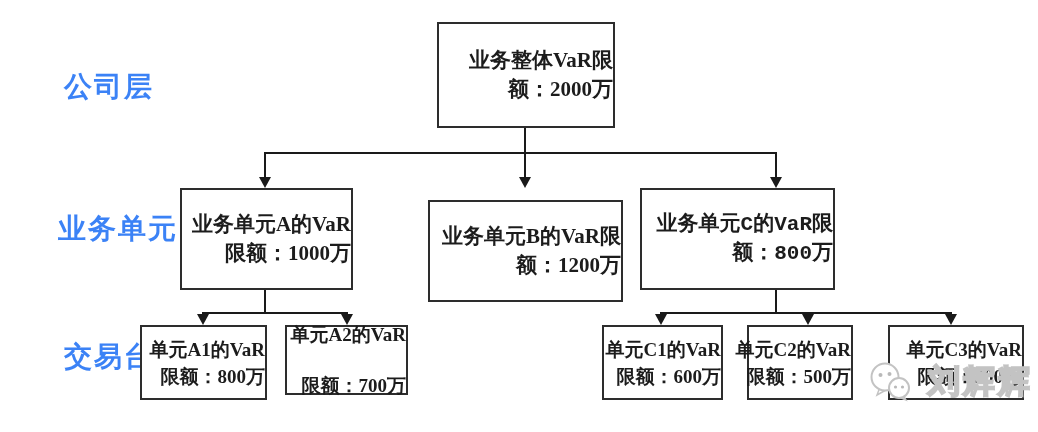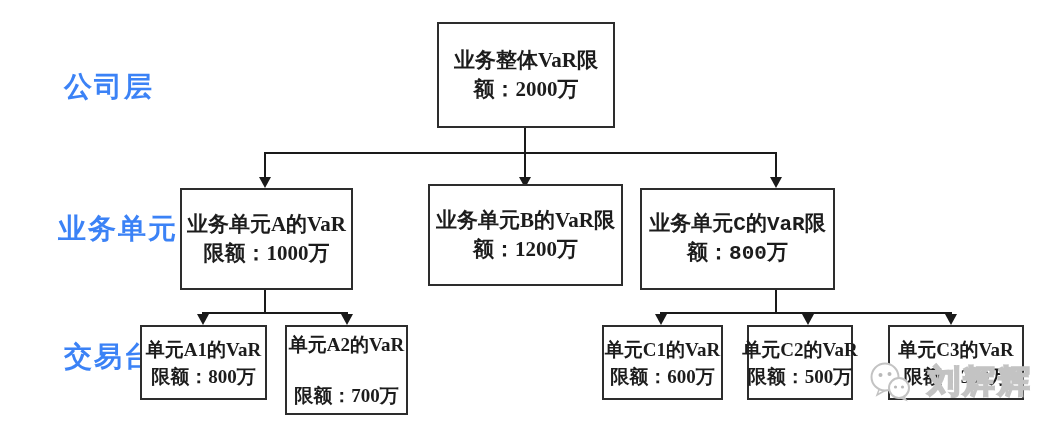--- a/index.html
+++ b/index.html
@@ -18,21 +18,21 @@
     letter-spacing:2px;
     color:#3b82f6;
     white-space:nowrap;
   }
   .node{
     position:absolute;
     border:2px solid #2d2d2d;
     background:#ffffff;
     display:flex;
     flex-direction:column;
-    align-items:center;
+    align-items:flex-end;
     justify-content:center;
     text-align:center;
     box-sizing:border-box;
   }
   .node .ln{display:block;white-space:nowrap;font-weight:700;color:#1c1c1c;}
   .node.l1 .ln, .node.l2 .ln{font-size:21px;line-height:29px;}
   .node.l3 .ln{font-size:19px;line-height:27px;}
   .vline{position:absolute;width:2px;background:#1a1a1a;}
   .hline{position:absolute;height:2px;background:#1a1a1a;}
   .arrowhead{
@@ -78,21 +78,21 @@
   <div class="arrowhead" style="left:259px;top:177px;"></div>
   <div class="vline" style="left:524px;top:152px;height:26px;"></div>
   <div class="arrowhead" style="left:519px;top:177px;"></div>
   <div class="vline" style="left:775px;top:152px;height:26px;"></div>
   <div class="arrowhead" style="left:770px;top:177px;"></div>
 
   <div class="node l2" style="left:180px;top:188px;width:173px;height:102px;">
     <span class="ln">业务单元A的VaR</span>
     <span class="ln">限额：1000万</span>
   </div>
-  <div class="node l2" style="left:428px;top:184px;width:195px;height:102px;">
+  <div class="node l2" style="left:428px;top:200px;width:195px;height:102px;">
     <span class="ln">业务单元B的VaR限</span>
     <span class="ln">额：1200万</span>
   </div>
   <div class="node l2" style="left:640px;top:188px;width:195px;height:102px;font-family:Liberation Mono, monospace;">
     <span class="ln">业务单元C的VaR限</span>
     <span class="ln">额：800万</span>
   </div>
 
   <div class="vline" style="left:264px;top:290px;height:24px;"></div>
   <div class="hline" style="left:203px;top:312px;width:144px;"></div>
@@ -107,21 +107,21 @@
   <div class="arrowhead" style="left:655px;top:314px;"></div>
   <div class="vline" style="left:807px;top:312px;height:6px;"></div>
   <div class="arrowhead" style="left:802px;top:314px;"></div>
   <div class="vline" style="left:950px;top:312px;height:6px;"></div>
   <div class="arrowhead" style="left:945px;top:314px;"></div>
 
   <div class="node l3" style="left:140px;top:325px;width:127px;height:75px;">
     <span class="ln">单元A1的VaR</span>
     <span class="ln">限额：800万</span>
   </div>
-  <div class="node l3" style="left:285px;top:325px;width:123px;height:90px;gap:24px;">
+  <div class="node l3" style="left:285px;top:325px;width:123px;height:70px;gap:24px;">
     <span class="ln">单元A2的VaR</span>
     <span class="ln">限额：700万</span>
   </div>
   <div class="node l3" style="left:602px;top:325px;width:121px;height:75px;">
     <span class="ln">单元C1的VaR</span>
     <span class="ln">限额：600万</span>
   </div>
   <div class="node l3" style="left:747px;top:325px;width:106px;height:75px;">
     <span class="ln">单元C2的VaR</span>
     <span class="ln">限额：500万</span>

